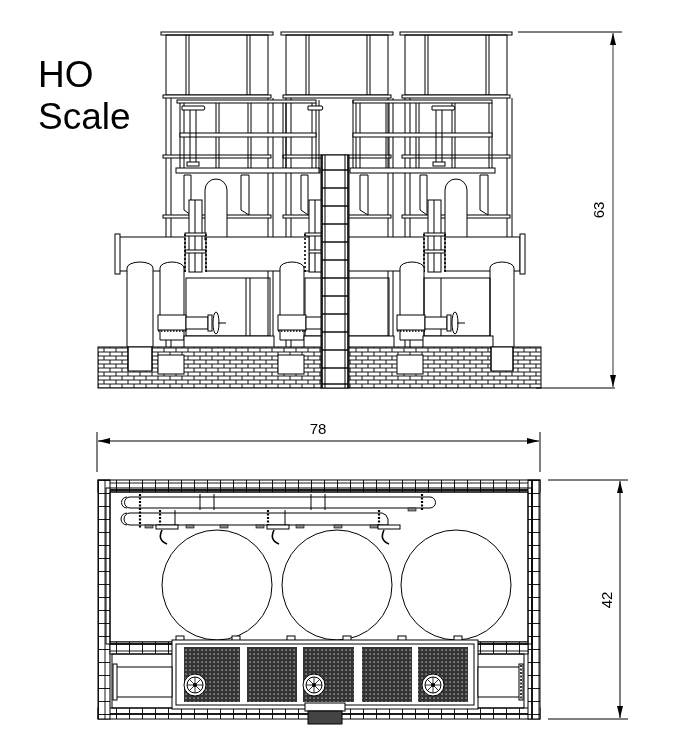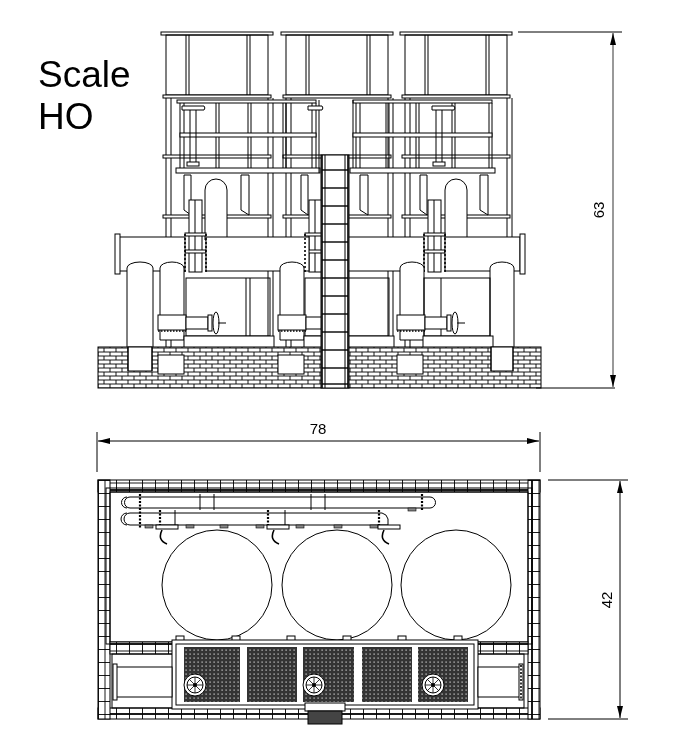--- a/index.html
+++ b/index.html
@@ -9,22 +9,22 @@
     svg { position: absolute; left: 0; top: 0; }
     .dim-text { font-family: "Liberation Sans", sans-serif; font-size: 15px; fill: #000; }
     .ln { stroke: #000; fill: none; stroke-width: 1; }
     .lnw { stroke: #000; fill: #fff; stroke-width: 1; }
     .thick { stroke: #000; fill: none; stroke-width: 1.6; }
   </style>
 </head>
 <body>
 
 <div class="scale-label">
+  <div>HO</div>
   <div>Scale</div>
-  <div>HO</div>
 </div>
 
 <svg width="688" height="755" viewBox="0 0 688 755" xmlns="http://www.w3.org/2000/svg">
   <defs>
     <pattern id="brick" x="0" y="0" width="24" height="16" patternUnits="userSpaceOnUse">
       <rect width="24" height="16" fill="#fff"></rect>
       <path d="M0 0H24 M0 4H24 M0 8H24 M0 12H24 M0 16H24" stroke="#000" stroke-width="0.9"></path>
       <path d="M2 0V4 M14 0V4 M8 4V8 M20 4V8 M2 8V12 M14 8V12 M8 12V16 M20 12V16" stroke="#000" stroke-width="0.9"></path>
     </pattern>
     <pattern id="brickTop" x="0" y="0" width="13" height="14" patternUnits="userSpaceOnUse">

